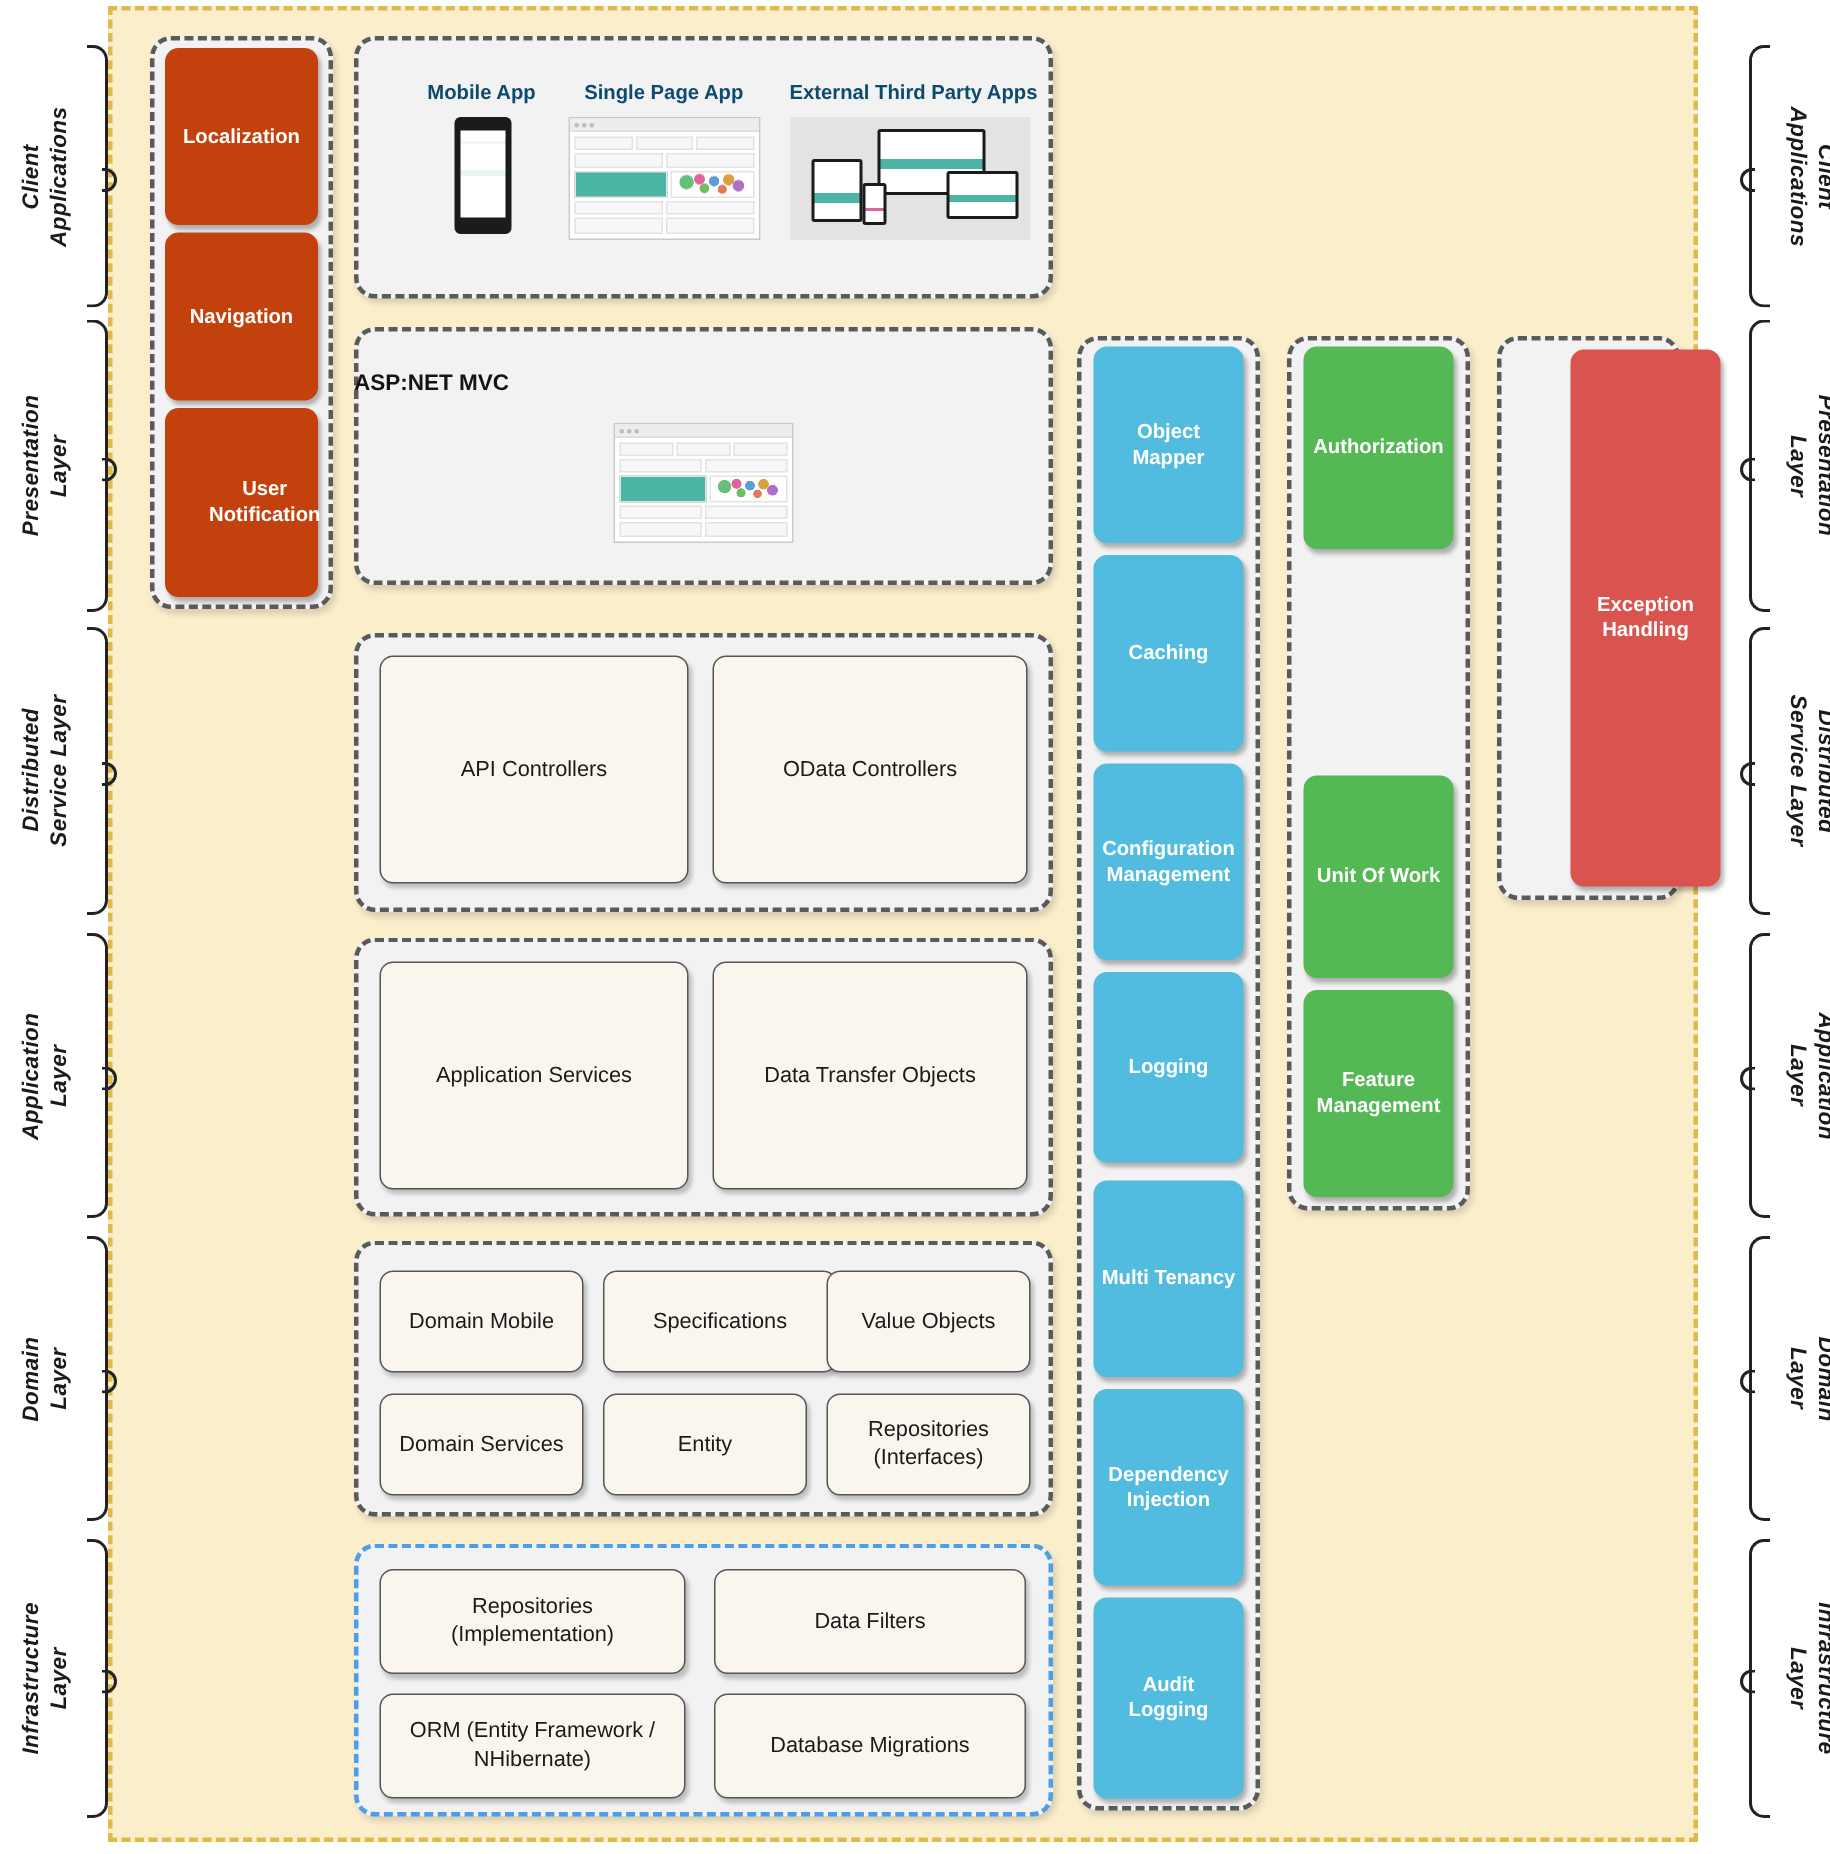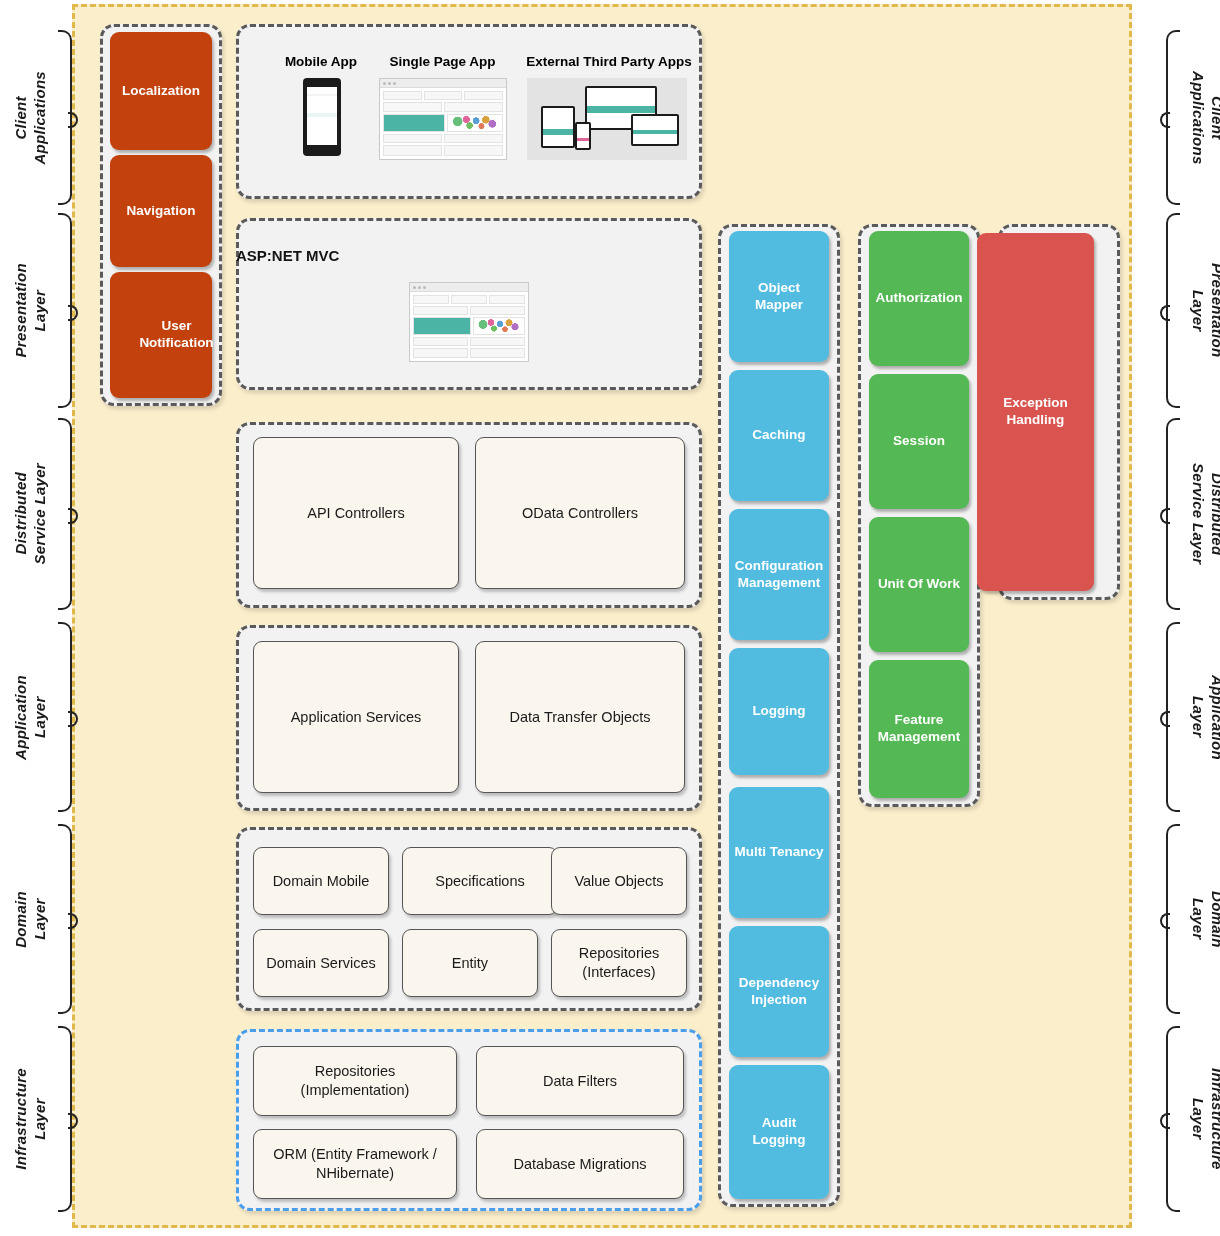--- a/index.html
+++ b/index.html
@@ -147,21 +147,21 @@
   }
 
   .devices{
     background:#e3e3e3; position:relative;
   }
   .dev{ position:absolute; background:#1b1b1b; border-radius:2px; padding:2px; }
   .dev .s{ width:100%; height:100%; background:#fff; }
 
   .thumb-label{
     position:absolute; font-size:13.5px; font-weight:bold;
-    color:#000000; text-align:center; white-space:nowrap;
+    color:#0c4a6e; text-align:center; white-space:nowrap;
   }
 </style>
 </head>
 <body>
 
 <div id="canvas">
 
   <div class="outer-frame"></div>
 
   <div class="bracket-col left">
@@ -355,22 +355,21 @@
   <div class="chip sky" style="left:729px; top:509px; width:100px; height:131px; white-space:pre-line;">Configuration
 Management</div>
   <div class="chip sky" style="left:729px; top:648px; width:100px; height:127px;">Logging</div>
   <div class="chip sky" style="left:729px; top:787px; width:100px; height:131px;">Multi Tenancy</div>
   <div class="chip sky" style="left:729px; top:926px; width:100px; height:131px; white-space:pre-line;">Dependency
 Injection</div>
   <div class="chip sky" style="left:729px; top:1065px; width:100px; height:134px;">Audit Logging</div>
 
   <div class="group" style="left:858px; top:224px; width:122px; height:583px;"></div>
   <div class="chip green" style="left:869px; top:231px; width:100px; height:135px;">Authorization</div>
-  <div class="chip green" style="left:869px; top:374px; width:100px; height:135px;">Session</div>
   <div class="chip green" style="left:869px; top:517px; width:100px; height:135px;">Unit Of Work</div>
   <div class="chip green" style="left:869px; top:660px; width:100px; height:138px; white-space:pre-line;">Feature
 Management</div>
 
   <div class="group" style="left:998px; top:224px; width:122px; height:376px;"></div>
-  <div class="chip red" style="left:977px; top:233px; width:117px; height:358px; white-space:pre-line;">Exception
+  <div class="chip red" style="left:1047px; top:233px; width:100px; height:358px; white-space:pre-line;">Exception
 Handling</div>
 
 </div>
 
 </body></html>

